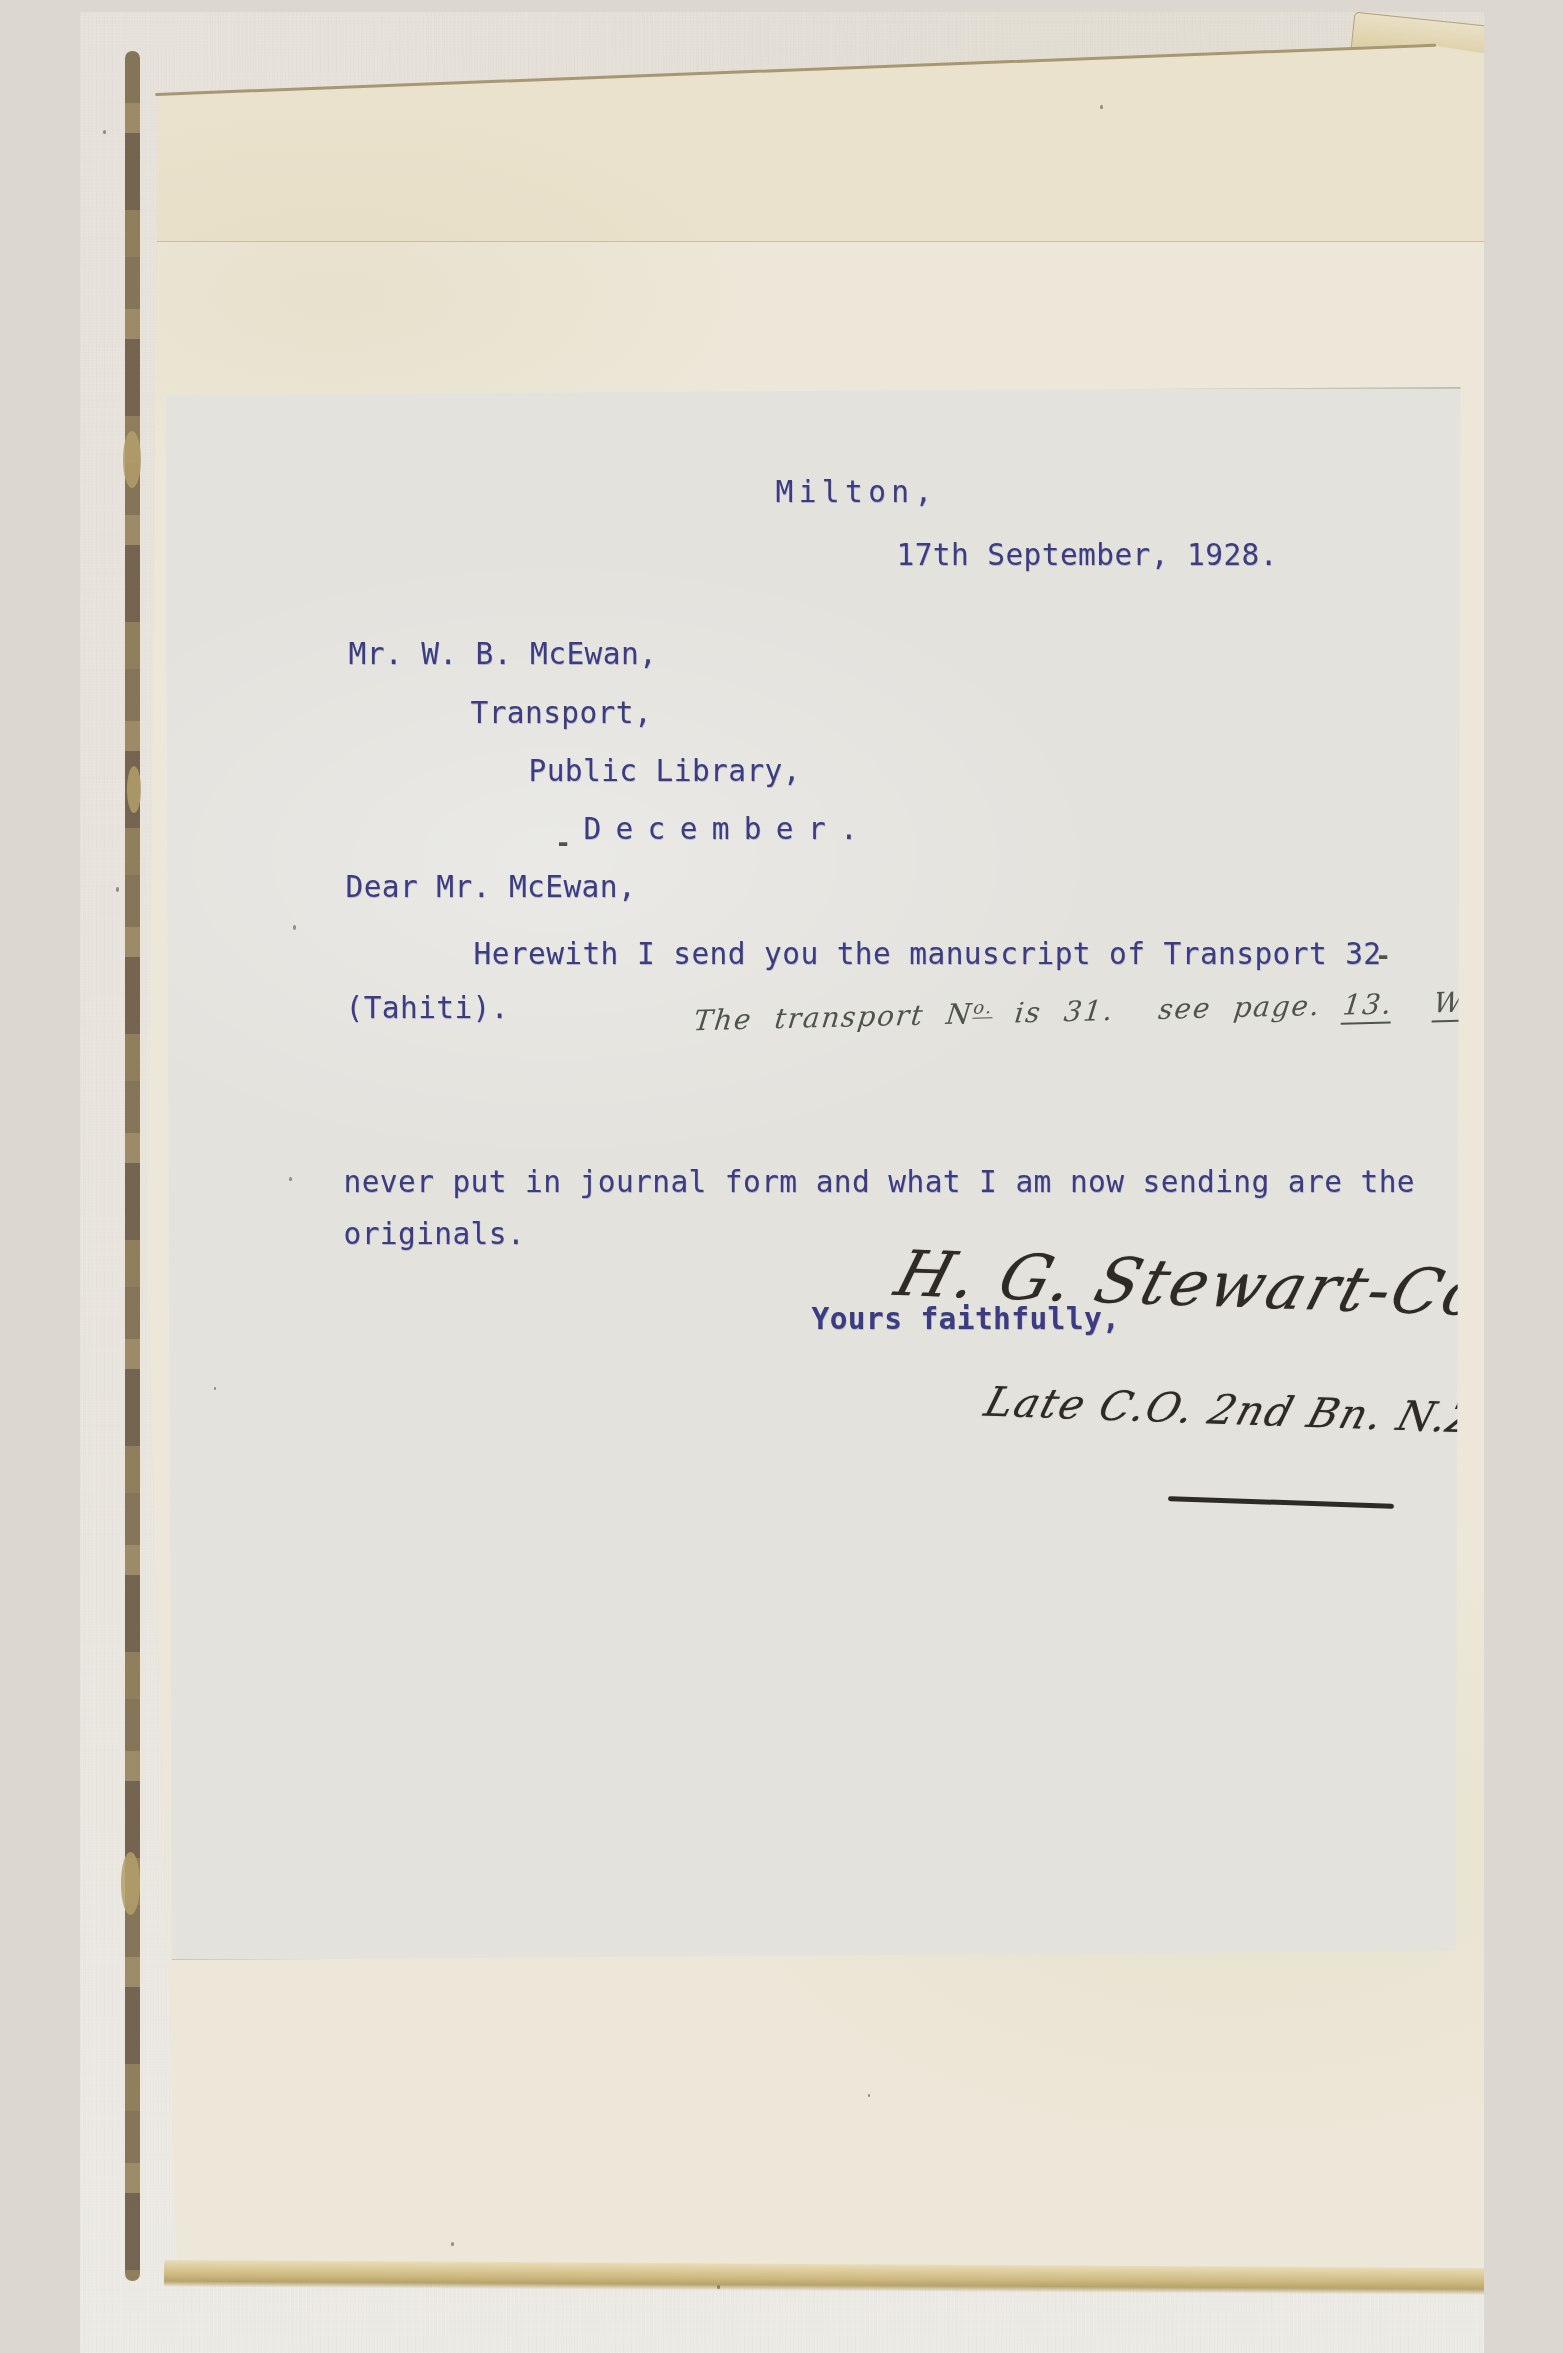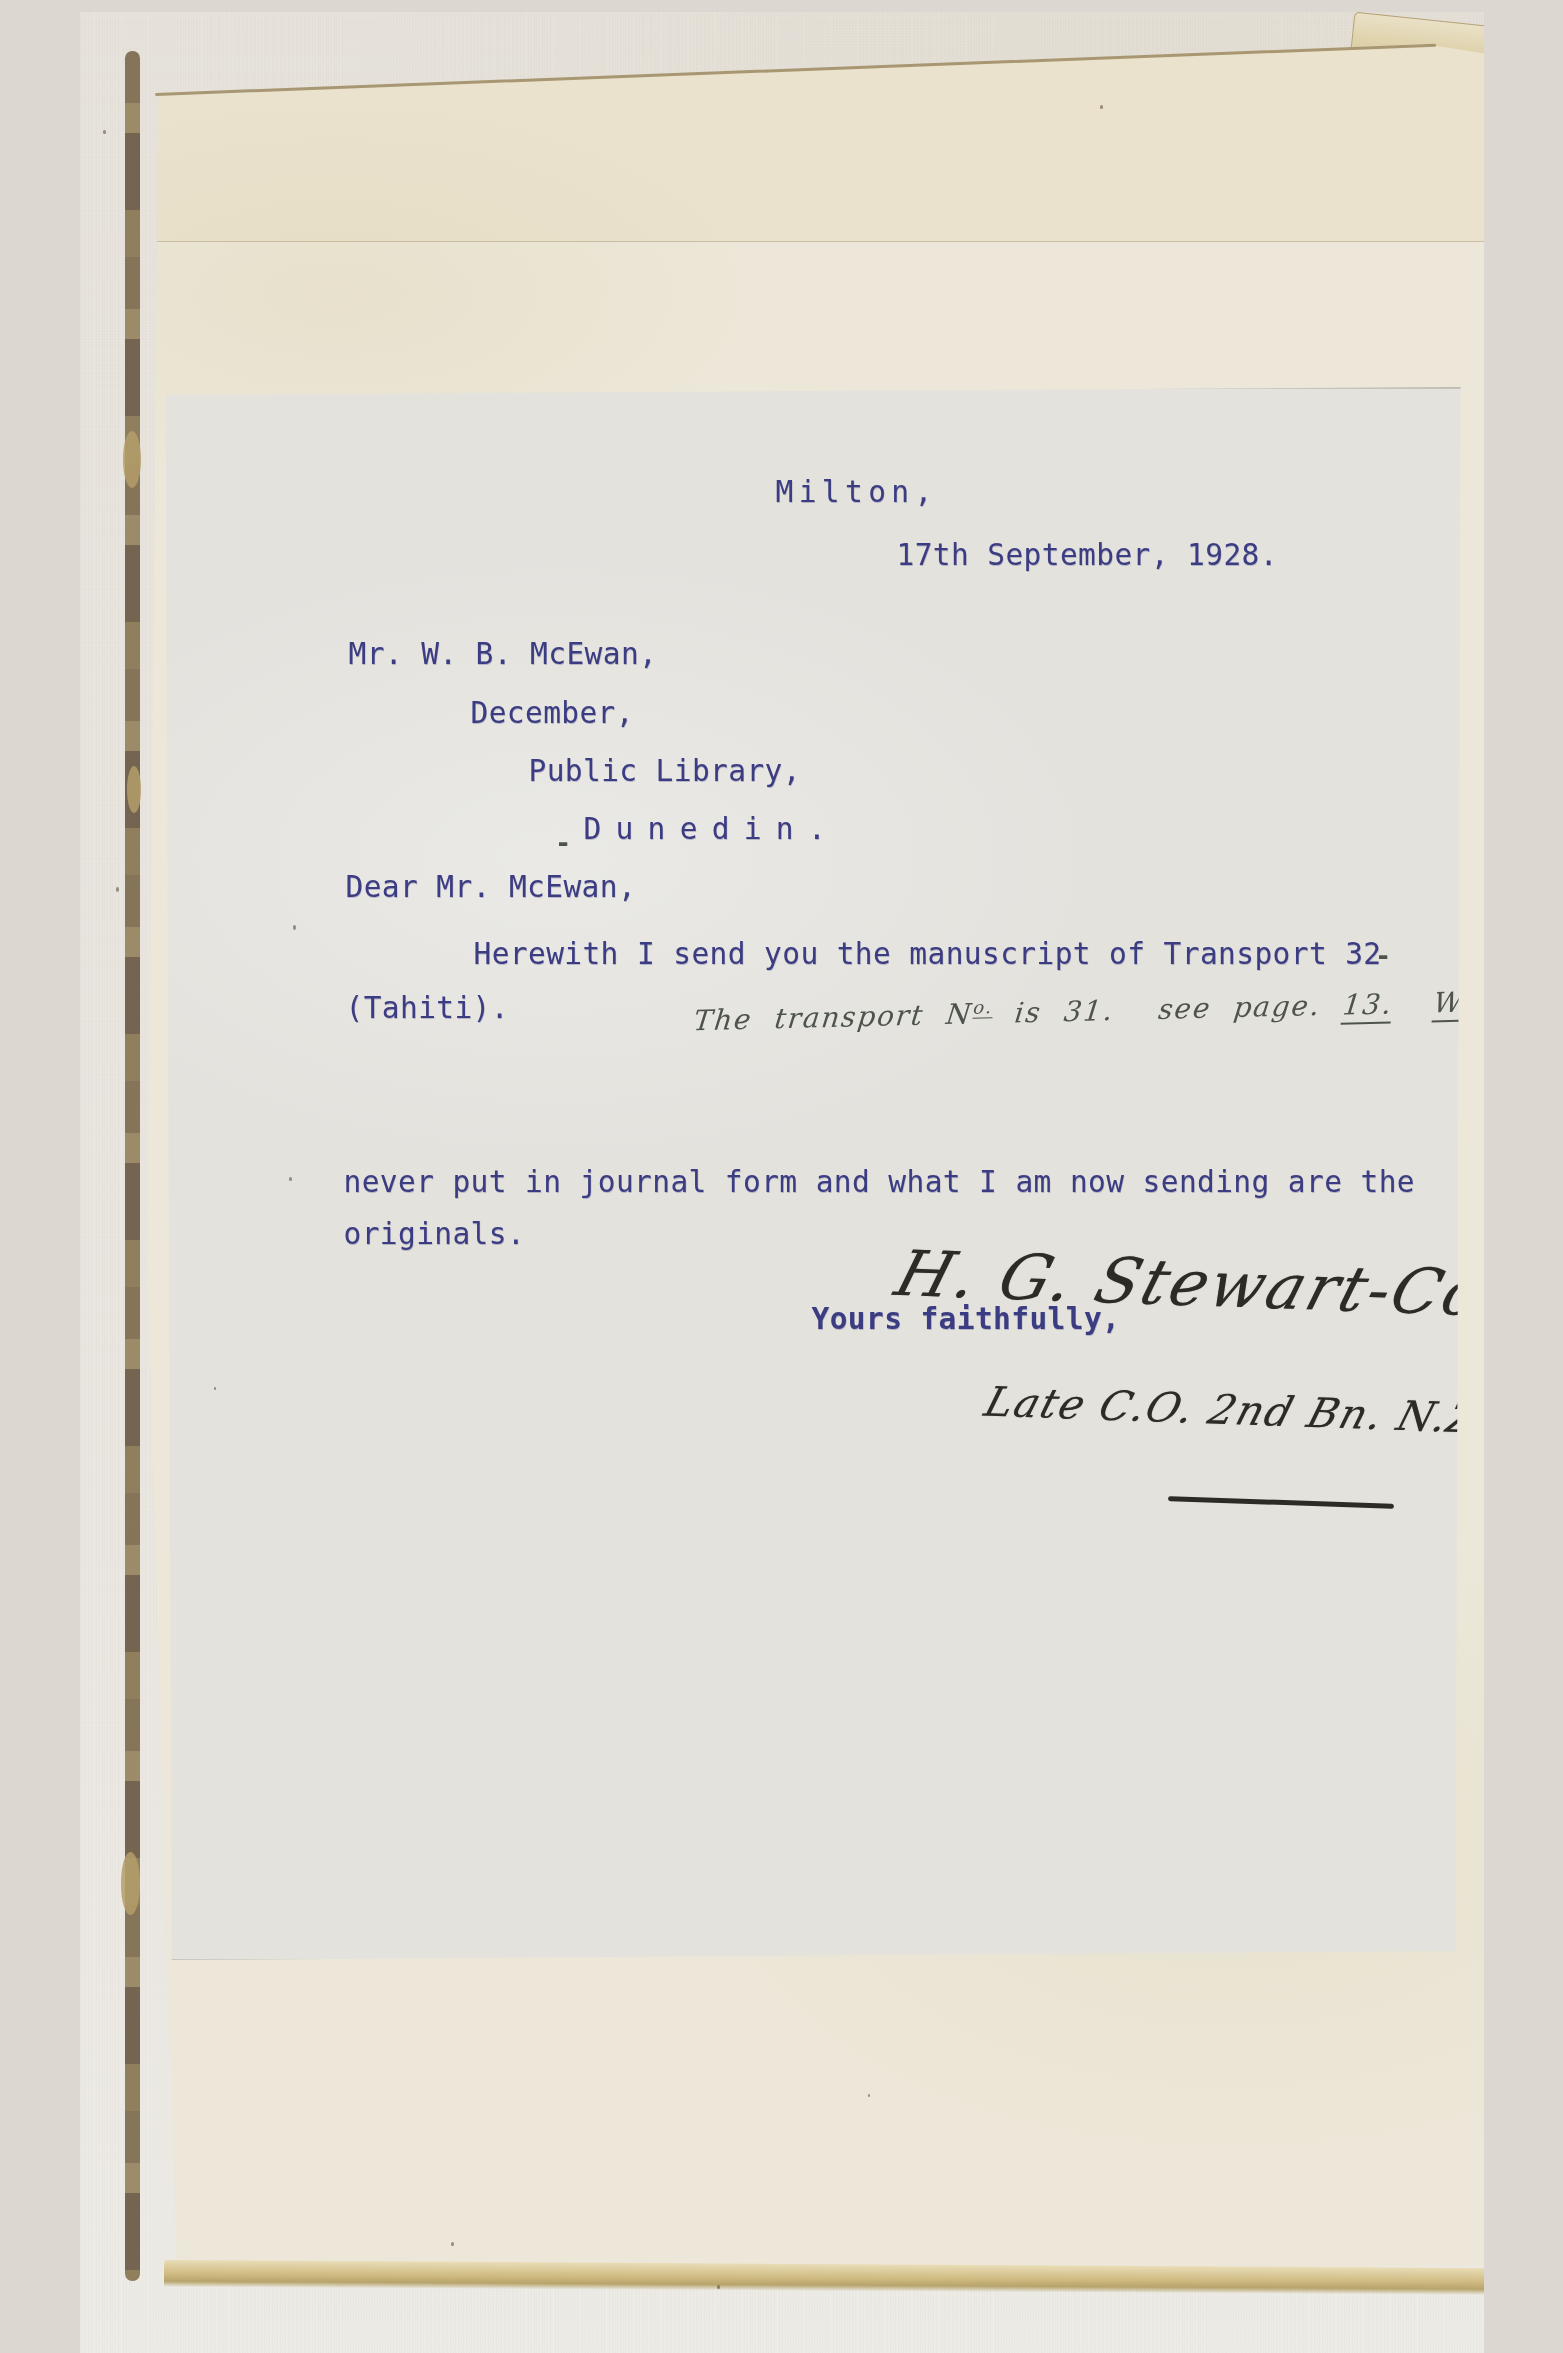--- a/index.html
+++ b/index.html
@@ -90,24 +90,24 @@
   <div class="tear-blob" style="left:41px;top:1840px;width:19.7px;height:63px;"></div>
 
   <div class="bottom-band"></div>
 
   <div class="letter">
 
     <div class="t sp1" style="left:610px;top:89px;">Milton,</div>
     <div class="t" style="left:731px;top:152px;">17th September, 1928.</div>
 
     <div class="t" style="left:183px;top:251px;">Mr. W. B. McEwan,</div>
-    <div class="t" style="left:305px;top:310px;">December,</div>
+    <div class="t" style="left:305px;top:310px;">Transport,</div>
     <div class="t" style="left:363px;top:368px;">Public Library,</div>
     <div class="pen dash" style="left:392px;top:440px;">-</div>
-    <div class="t sp2" style="left:418px;top:426px;">Dunedin.</div>
+    <div class="t sp2" style="left:418px;top:426px;">December.</div>
 
     <div class="t" style="left:180px;top:484px;">Dear Mr. McEwan,</div>
 
     <div class="t" style="left:308px;top:551px;">Herewith I send you the manuscript of Transport 32</div>
     <div class="pen dash" style="left:1212px;top:553px;">-</div>
     <div class="t" style="left:180px;top:605px;">(Tahiti).</div>
 
     <div class="pen annot">
       <span>The transport N</span><span class="sup">o.</span><span> is 31.  see page. </span><span class="u">13.</span><span class="sig">W.B.McEwan</span>
     </div>

